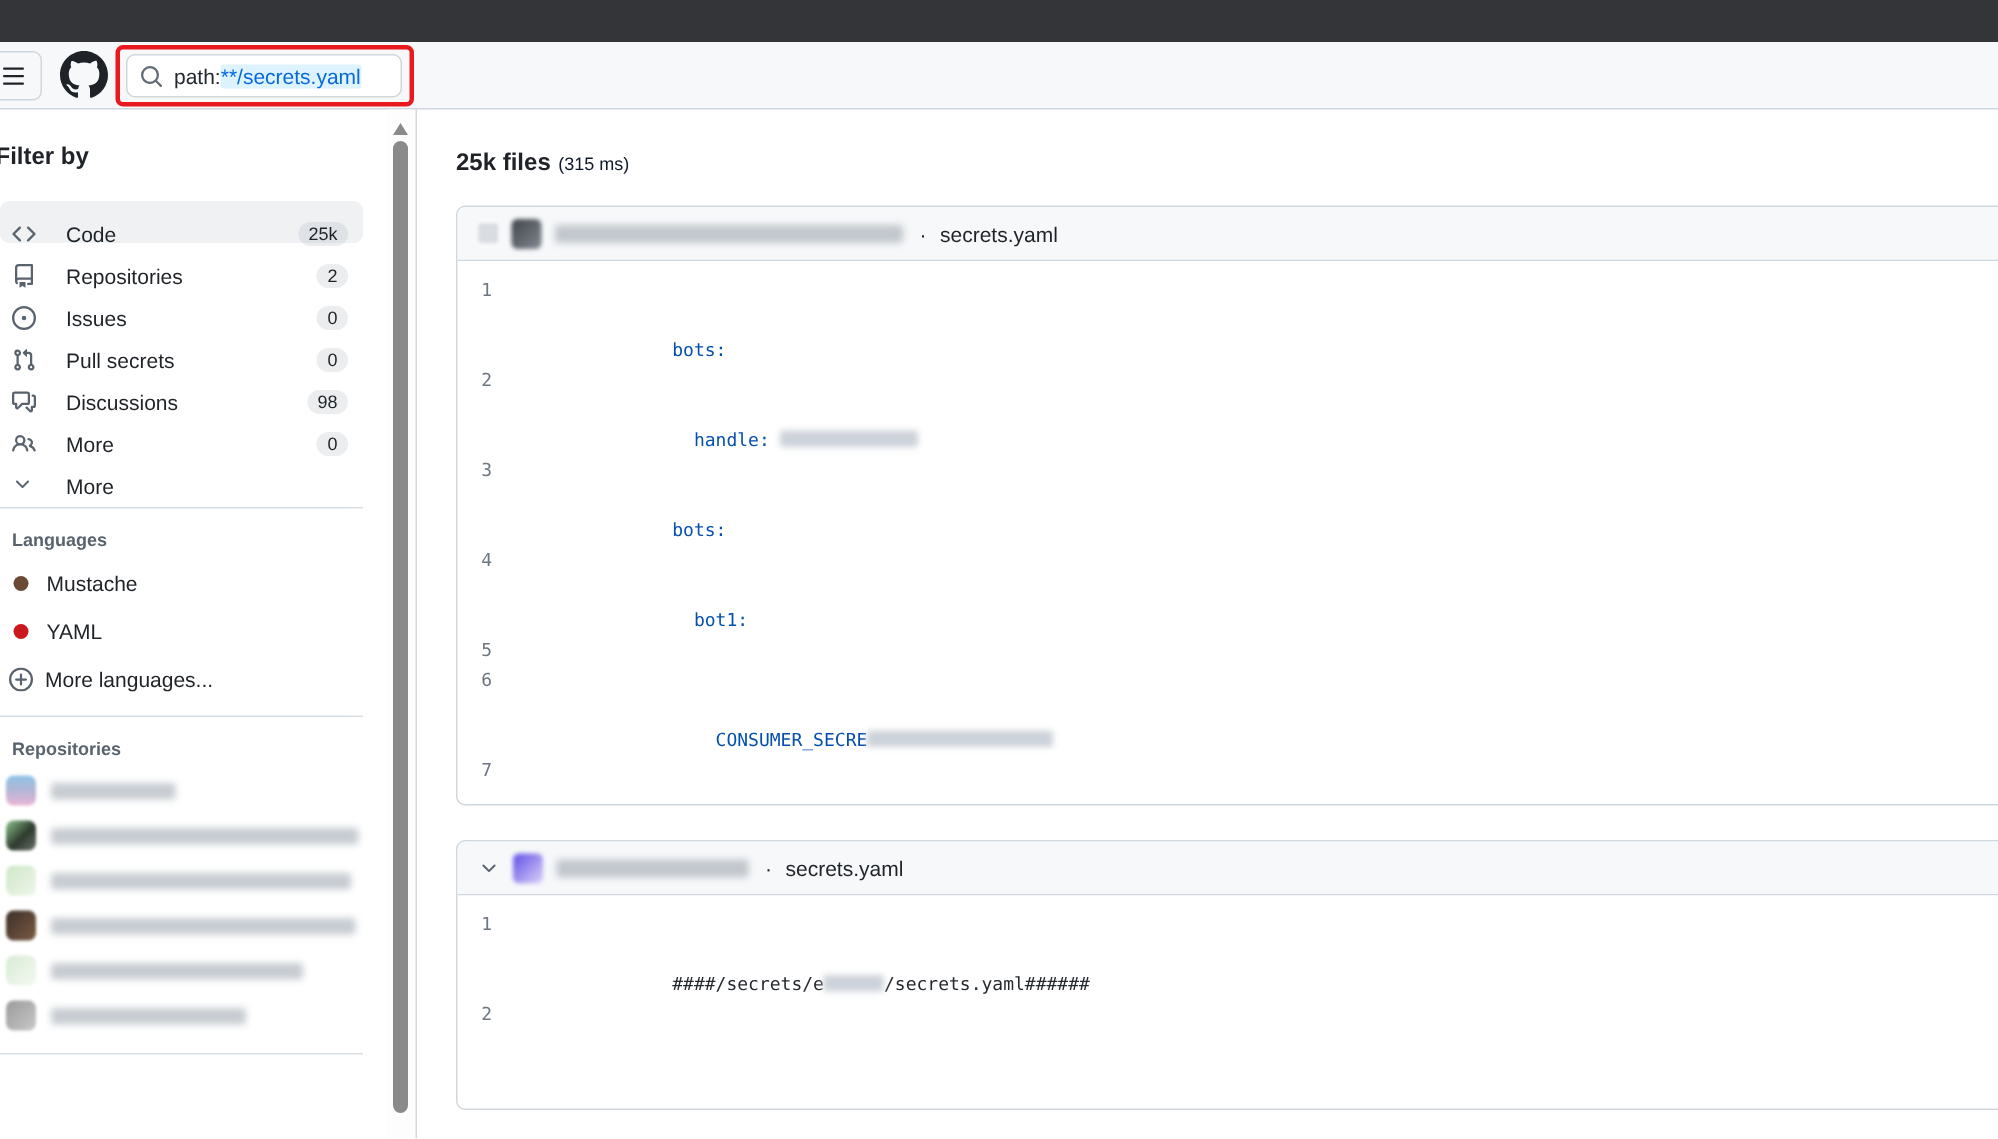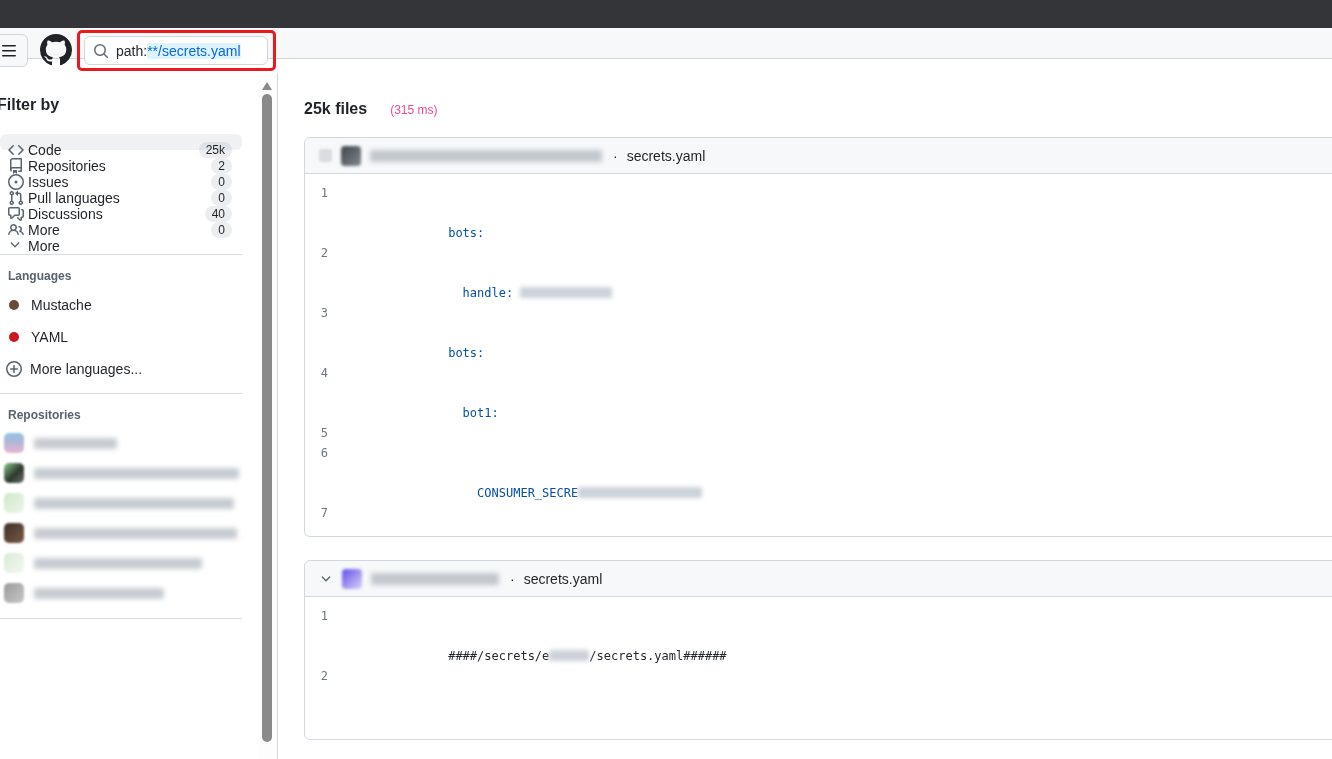--- a/index.html
+++ b/index.html
@@ -4,39 +4,39 @@
 <style>
   * { margin:0; padding:0; box-sizing:border-box; }
   html,body { width:1332px; height:759px; overflow:hidden; background:#fff;
     font-family:"Liberation Sans","DejaVu Sans",sans-serif; color:#1f2328; }
   body { position:relative; }
 
   
   .topbar { position:absolute; left:0; top:0; width:100%; height:28px; background:#333538; }
 
   
-  .appheader { position:absolute; left:0; top:28px; width:100%; height:31px;
+  .appheader { position:absolute; left:0; top:28px; width:100%; height:45px;
     background:#f6f8fa; border-bottom:1px solid #d0d7de; }
   .hamburger-btn { position:absolute; left:-10px; top:6px; width:38px; height:33px;
     border:1px solid #d0d7de; border-radius:6px; background:#f6f8fa;
     display:flex; align-items:center; justify-content:center; color:#1f2328; }
   .gh-logo { position:absolute; left:40px; top:6px; width:32px; height:32px; color:#1f2328; }
   .search-box { position:absolute; left:84px; top:8px; width:184px; height:29px;
     border:1px solid #d0d7de; border-radius:6px; background:#fff;
     display:flex; align-items:center; padding:0 8px; gap:7px; font-size:14px; cursor:text; }
   .search-box .mag { color:#636c76; flex:none; display:flex; }
   .search-prefix { color:#24292f; white-space:pre; }
   .search-highlight { color:#0969da; background:#ddf4ff; border-radius:2px; white-space:pre; }
   .annotation-box { position:absolute; left:77px; top:2px; width:199px; height:41px;
     border:3px solid #e8191f; border-radius:5px; pointer-events:none; }
 
   
   .sidebar { position:absolute; left:0; top:73px; bottom:0; width:242px; padding-top:23px; }
   .filter-title { font-size:16px; font-weight:700; margin:0 0 20px -3px; }
-  .nav-item { height:16px; display:flex; align-items:center; gap:4px;
+  .nav-item { height:28px; display:flex; align-items:center; gap:20px;
     padding:16px 10px 0 8px; border-radius:6px; font-size:14px; cursor:pointer; }
   .nav-item.selected { background:#eff1f3; }
   .nav-icon { width:16px; height:16px; color:#59636e; flex:none; display:flex; }
   .nav-label { flex:1; color:#1f2328; }
   .nav-count { background:rgba(175,184,193,0.25); border-radius:10px; font-size:12px;
     padding:1px 7px; color:#1f2328; min-width:20px; text-align:center; }
   .divider { border-top:1px solid #d8dee4; margin:8px 0 0 0; }
   .section-caption { font-size:12px; font-weight:600; color:#59636e; padding:14px 0 6px 8px; }
   .lang-item { height:32px; display:flex; align-items:center; gap:12px; padding-left:9px;
     font-size:14px; cursor:pointer; }
@@ -52,23 +52,23 @@
   
   .sidebar-scroll { position:absolute; left:258px; top:73px; bottom:0; width:17px; background:#fdfdfd; }
   .scroll-up-arrow { width:0; height:0; margin:9px auto 4px auto;
     border-left:5px solid transparent; border-right:5px solid transparent;
     border-bottom:8px solid #8a8a8a; }
   .scroll-thumb { width:10px; margin:0 auto; height:648px; background:#8a8a8a; border-radius:5px; }
   .vsep { position:absolute; left:277px; top:73px; bottom:0; width:1px; background:#d0d7de; }
 
   
   .main { position:absolute; left:278px; top:73px; right:0; bottom:0; padding:27px 0 0 26px; overflow:hidden; }
-  .results-heading { display:flex; align-items:baseline; gap:23px; margin-bottom:19px; }
+  .results-heading { display:flex; align-items:baseline; gap:5px; margin-bottom:19px; }
   .results-count { font-size:16px; font-weight:700; color:#1f2328; }
-  .results-time { font-size:12px; color:#ec4899; }
+  .results-time { font-size:12px; color:#0f172a; }
 
   .card { width:1100px; border:1px solid #d0d7de; border-radius:6px; margin-bottom:23px; background:#fff; }
   .card-header { height:36px; background:#f6f8fa; border-bottom:1px solid #d0d7de;
     border-radius:6px 6px 0 0; display:flex; align-items:center; gap:9px; padding:0 14px; }
   .chev { color:#59636e; display:flex; cursor:pointer; }
   .chev-blur { width:13px; height:13px; background:#d9dce0; border-radius:2px; filter:blur(1px); }
   .card-avatar { width:20px; height:20px; border-radius:4px; flex:none; filter:blur(1.5px); }
   .card-title-bar { height:12px; border-radius:2px; background:#c2c7cd; filter:blur(2.5px); }
   .card-sep { color:#1f2328; font-size:14px; margin-left:2px; }
   .card-file { color:#1f2328; font-size:14px; cursor:pointer; }
@@ -144,31 +144,31 @@
         </span>
         <span class="nav-label">Issues</span>
         <span class="nav-count">0</span>
       </div>
       <div class="nav-item">
         <span class="nav-icon">
           <svg width="16" height="16" viewBox="0 0 16 16" fill="currentColor">
             <path d="M1.5 3.25a2.25 2.25 0 1 1 3 2.122v5.256a2.251 2.251 0 1 1-1.5 0V5.372A2.25 2.25 0 0 1 1.5 3.25Zm5.677-.177L9.573.677A.25.25 0 0 1 10 .854V2.5h1A2.5 2.5 0 0 1 13.5 5v5.628a2.251 2.251 0 1 1-1.5 0V5a1 1 0 0 0-1-1h-1v1.646a.25.25 0 0 1-.427.177L7.177 3.427a.25.25 0 0 1 0-.354ZM3.75 2.5a.75.75 0 1 0 0 1.5.75.75 0 0 0 0-1.5Zm0 9.5a.75.75 0 1 0 0 1.5.75.75 0 0 0 0-1.5Zm8.25.75a.75.75 0 1 0 1.5 0 .75.75 0 0 0-1.5 0Z"></path>
           </svg>
         </span>
-        <span class="nav-label">Pull languages</span>
+        <span class="nav-label">Pull secrets</span>
         <span class="nav-count">0</span>
       </div>
       <div class="nav-item">
         <span class="nav-icon">
           <svg width="16" height="16" viewBox="0 0 16 16" fill="currentColor">
             <path d="M1.75 1h8.5c.966 0 1.75.784 1.75 1.75v5.5A1.75 1.75 0 0 1 10.25 10H7.061l-2.574 2.573A1.458 1.458 0 0 1 2 11.543V10h-.25A1.75 1.75 0 0 1 0 8.25v-5.5C0 1.784.784 1 1.75 1ZM1.5 2.75v5.5c0 .138.112.25.25.25h1a.75.75 0 0 1 .75.75v2.19l2.72-2.72a.749.749 0 0 1 .53-.22h3.5a.25.25 0 0 0 .25-.25v-5.5a.25.25 0 0 0-.25-.25h-8.5a.25.25 0 0 0-.25.25Zm13 2a.25.25 0 0 0-.25-.25h-.5a.75.75 0 0 1 0-1.5h.5c.966 0 1.75.784 1.75 1.75v5.5A1.75 1.75 0 0 1 14.25 12H14v1.543a1.458 1.458 0 0 1-2.487 1.03L9.22 12.28a.749.749 0 0 1 .326-1.275.749.749 0 0 1 .734.215l2.22 2.22v-2.19a.75.75 0 0 1 .75-.75h1a.25.25 0 0 0 .25-.25Z"></path>
           </svg>
         </span>
         <span class="nav-label">Discussions</span>
-        <span class="nav-count">40</span>
+        <span class="nav-count">98</span>
       </div>
       <div class="nav-item">
         <span class="nav-icon">
           <svg width="16" height="16" viewBox="0 0 16 16" fill="currentColor">
             <path d="M2 5.5a3.5 3.5 0 1 1 5.898 2.549 5.508 5.508 0 0 1 3.034 4.084.75.75 0 1 1-1.482.235 4 4 0 0 0-7.9 0 .75.75 0 0 1-1.482-.236A5.507 5.507 0 0 1 3.102 8.05 3.493 3.493 0 0 1 2 5.5ZM11 4a3.001 3.001 0 0 1 2.22 5.018 5.01 5.01 0 0 1 2.56 3.012.749.749 0 0 1-.885.954.752.752 0 0 1-.549-.514 3.507 3.507 0 0 0-2.522-2.372.75.75 0 0 1-.574-.73v-.352a.75.75 0 0 1 .416-.672A1.5 1.5 0 0 0 11 5.5.75.75 0 0 1 11 4Zm-5.5-.5a2 2 0 1 0-.001 3.999A2 2 0 0 0 5.5 3.5Z"></path>
           </svg>
         </span>
         <span class="nav-label">More</span>
         <span class="nav-count">0</span>
       </div>

